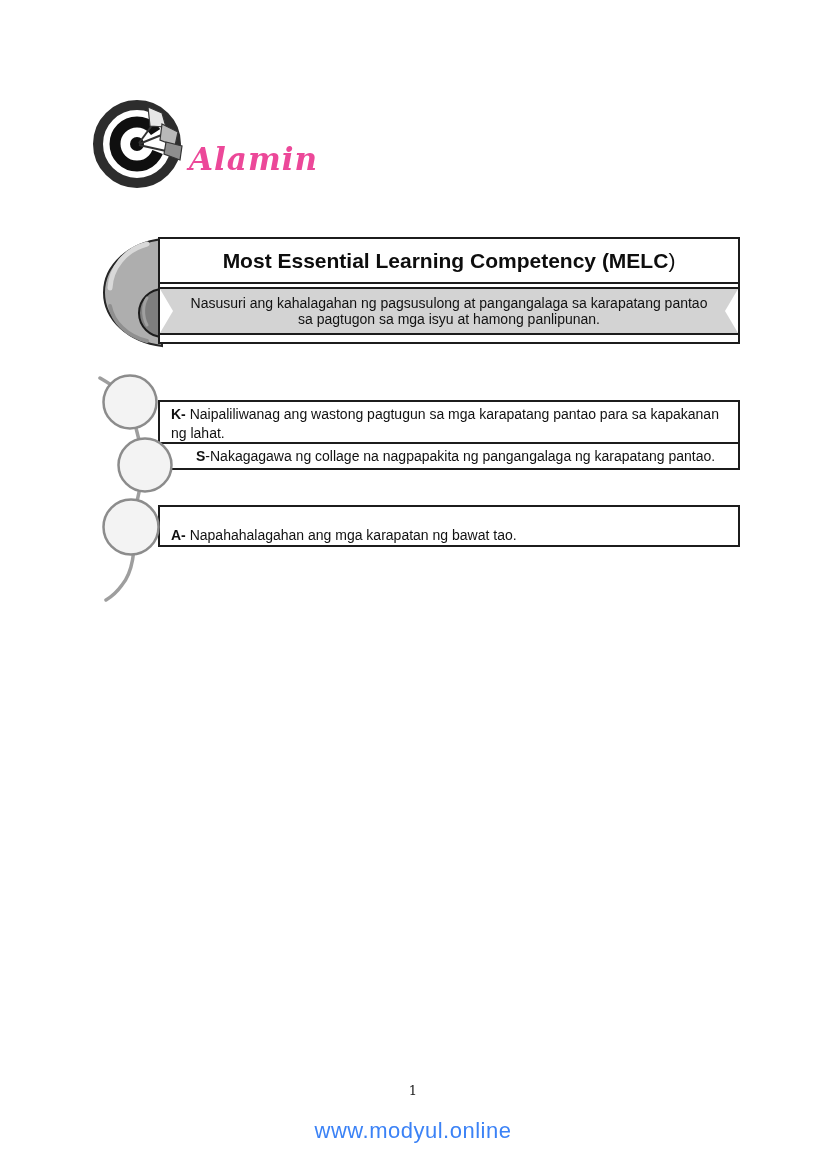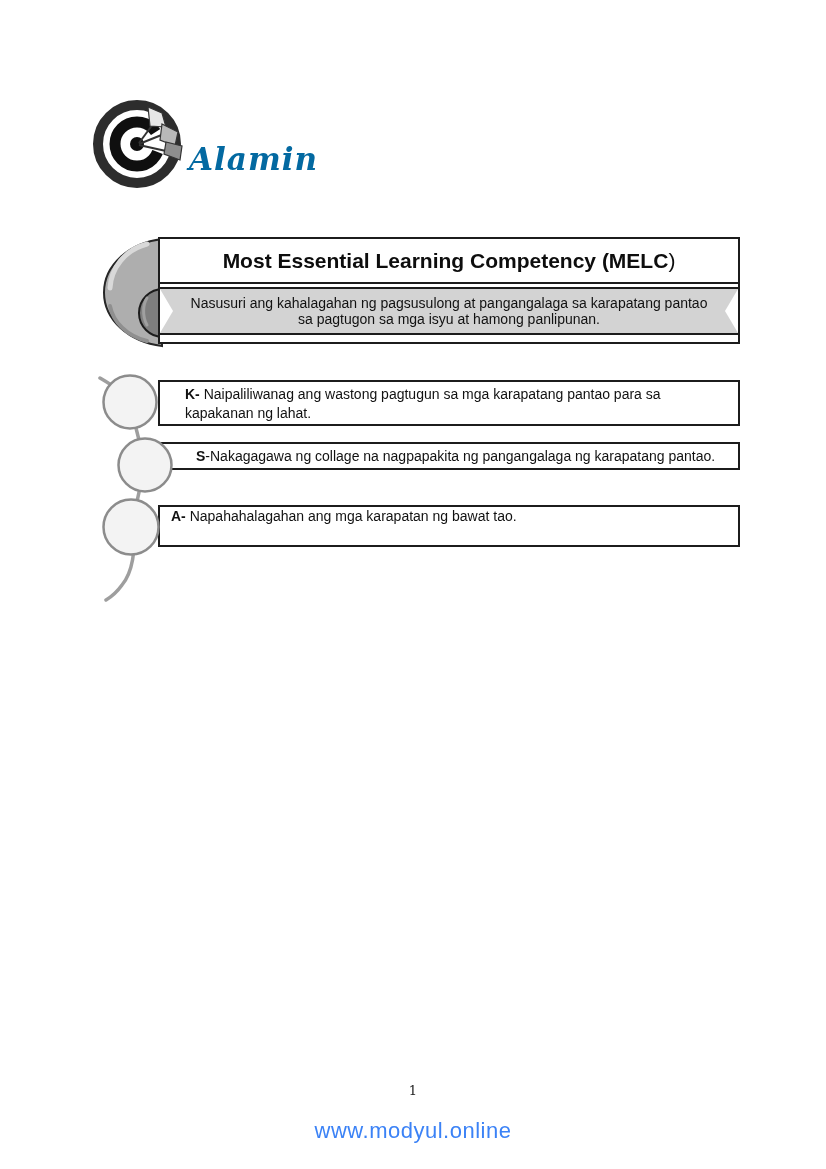--- a/index.html
+++ b/index.html
@@ -10,21 +10,21 @@
     color:#111111;
   }
   .abs { position:absolute; }
 
   
   #dartboard { left:92px; top:94px; width:112px; height:108px; }
   #alamin-title {
     left:189px; top:141px;
     font-family:"DejaVu Serif", serif;
     font-style:italic; font-weight:bold;
-    font-size:31px; color:#0369a1;
+    font-size:31px; color:#ec4899;
     letter-spacing:1px;
   }
 
   
   #capsule { left:99px; top:236px; width:64px; height:113px; z-index:0; }
   #melc-banner {
     left:158px; top:237px; width:582px; height:107px;
     box-sizing:border-box; border:2px solid #1c1c1c;
     background:#ffffff; z-index:1;
   }
@@ -48,23 +48,23 @@
   .notch.right { right:0; border-right:13px solid #ffffff; }
 
   
   #chain { left:96px; top:371px; width:94px; height:232px; z-index:3; }
   .obj-box {
     left:158px; width:582px; box-sizing:border-box;
     border:2px solid #1c1c1c; background:#ffffff; z-index:2;
     font-size:14px; line-height:19px;
   }
   .obj-box b { font-weight:bold; }
-  #obj-k { top:380px; height:46px; padding:3px 12px 0 25px; }
+  #obj-k { top:400px; height:46px; padding:3px 12px 0 11px; }
   #obj-s { top:442px; height:28px; padding:3px 12px 12px 36px; }
-  #obj-a { top:505px; height:42px; display:flex; align-items:flex-start; padding:0 12px 0 11px; }
+  #obj-a { top:505px; height:42px; display:flex; align-items:flex-end; padding:0 12px 0 11px; }
 
   
   #page-number {
     left:0; right:0; top:1083px; text-align:center;
     font-family:"DejaVu Serif", serif; font-size:13px; color:#222222;
   }
   #watermark {
     left:0; right:0; top:1118px; text-align:center;
     font-size:22px; color:#3b82f6; letter-spacing:0.5px;
   }

